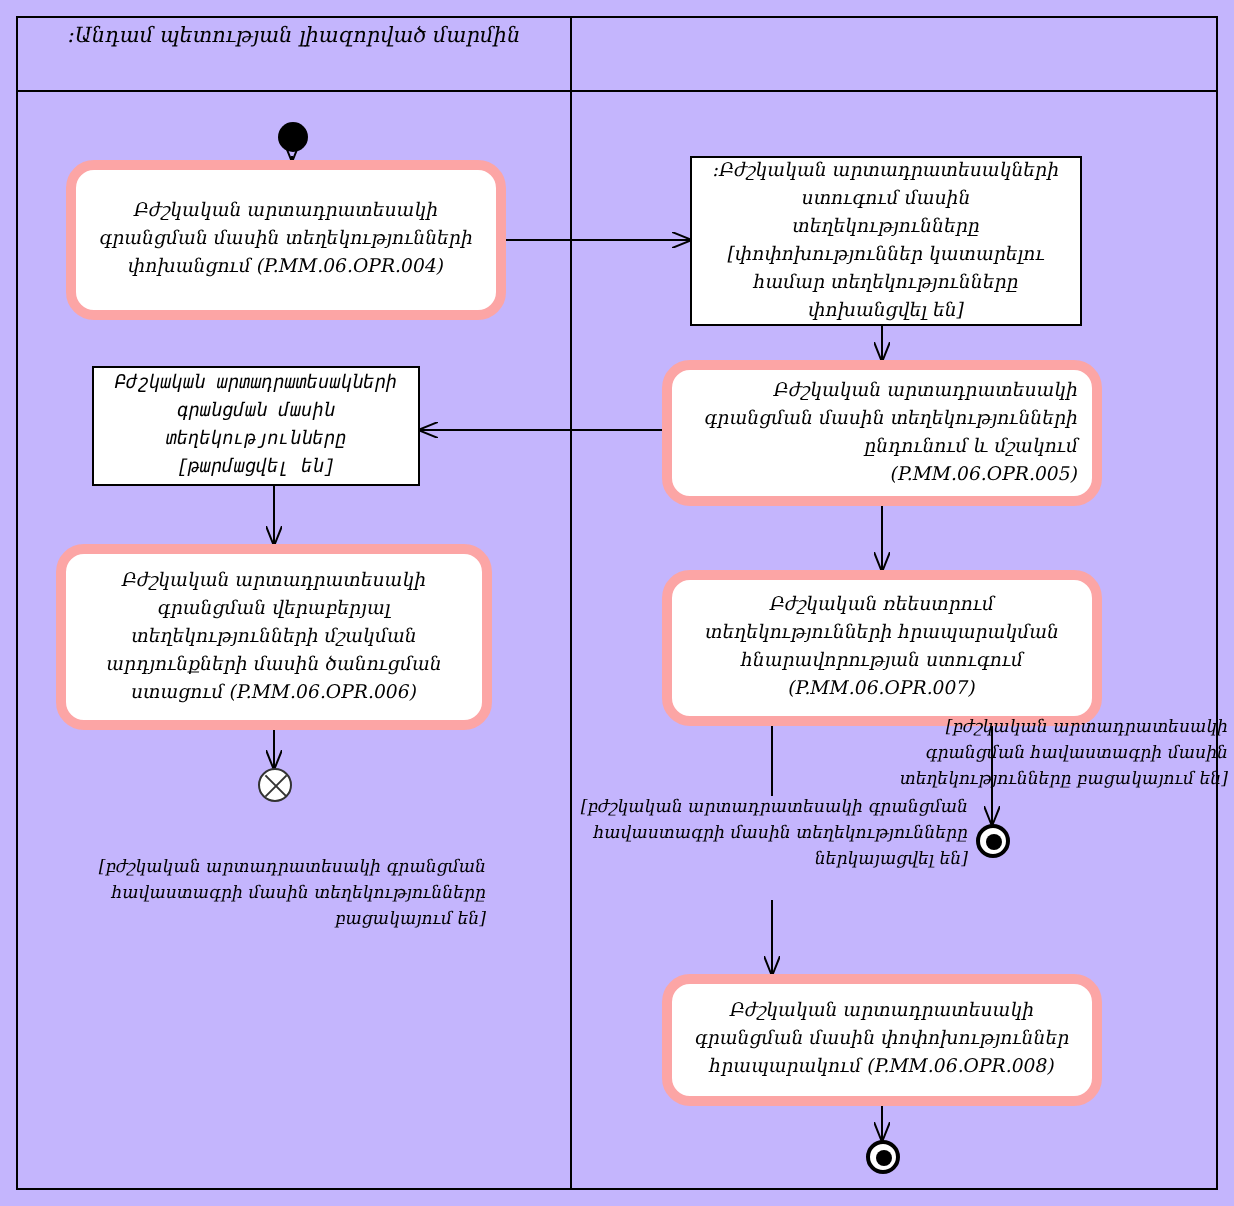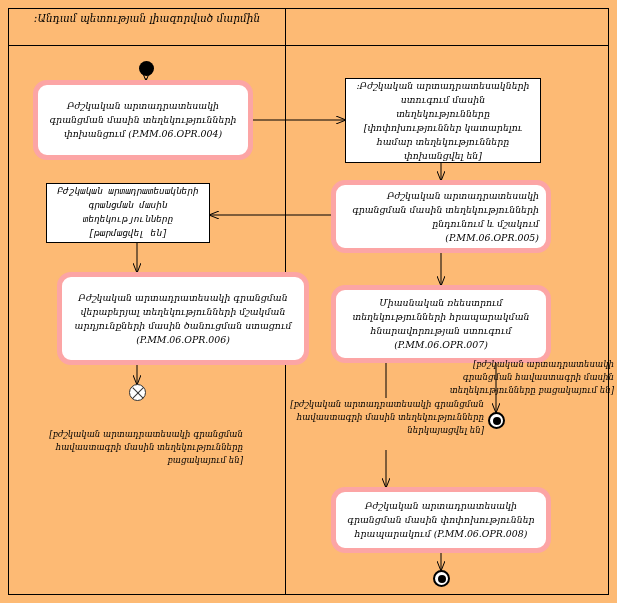--- a/index.html
+++ b/index.html
@@ -4,21 +4,21 @@
 <style>
   html, body {
     margin: 0;
     padding: 0;
     background: #ffffff;
   }
   #canvas {
     position: relative;
     width: 617px;
     height: 603px;
-    background: #fdba74;
+    background: #c4b5fd;
     font-family: "DejaVu Serif", "Liberation Serif", serif;
     overflow: hidden;
   }
 
   
   .lane-frame {
     position: absolute;
     left: 8px;
     top: 8px;
     width: 601px;
@@ -187,31 +187,31 @@
 
     <line x1="441" y1="553" x2="441" y2="570" marker-end="url(#arrow)"></line>
   </svg>
 
   <div class="initial-node" style="left:139px; top:61px;"></div>
 
   <div class="node activity" style="left:33px; top:80px; width:220px; height:80px;">Բժշկական արտադրատեսակի գրանցման մասին տեղեկությունների փոխանցում (P.MM.06.OPR.004)</div>
 
   <div class="node object-node" style="left:46px; top:183px; width:164px; height:60px;font-family:Liberation Mono, monospace;">Բժշկական արտադրատեսակների գրանցման մասին տեղեկությունները [թարմացվել են]</div>
 
-  <div class="node activity" style="left:28px; top:272px; width:252px; height:93px;margin-left:29px;">Բժշկական արտադրատեսակի գրանցման վերաբերյալ տեղեկությունների մշակման արդյունքների մասին ծանուցման ստացում (P.MM.06.OPR.006)</div>
+  <div class="node activity" style="left:28px; top:272px; width:218px; height:93px;">Բժշկական արտադրատեսակի գրանցման վերաբերյալ տեղեկությունների մշակման արդյունքների մասին ծանուցման ստացում (P.MM.06.OPR.006)</div>
 
   <div class="flow-final-node" style="left:129px; top:384px;"></div>
 
   <div class="guard-label" style="left:33px; top:428px; width:210px;">[բժշկական արտադրատեսակի գրանցման հավաստագրի մասին տեղեկությունները բացակայում են]</div>
 
   <div class="node object-node" style="left:345px; top:78px; width:196px; height:85px;">:Բժշկական արտադրատեսակների ստուգում մասին տեղեկությունները [փոփոխություններ կատարելու համար տեղեկությունները փոխանցվել են]</div>
 
   <div class="node activity" style="left:331px; top:180px; width:220px; height:73px;text-align:right;">Բժշկական արտադրատեսակի գրանցման մասին տեղեկությունների ընդունում և մշակում (P.MM.06.OPR.005)</div>
 
-  <div class="node activity" style="left:331px; top:285px; width:220px; height:78px;">Միասնական ռեեստրում տեղեկությունների հրապարակման հնարավորության ստուգում (P.MM.06.OPR.007)</div>
+  <div class="node activity" style="left:331px; top:285px; width:220px; height:78px;">Բժշկական ռեեստրում տեղեկությունների հրապարակման հնարավորության ստուգում (P.MM.06.OPR.007)</div>
 
   <div class="guard-label" style="left:288px; top:398px; width:196px;">[բժշկական արտադրատեսակի գրանցման հավաստագրի մասին տեղեկությունները ներկայացվել են]</div>
 
   <div class="guard-label" style="left:447px; top:358px; width:167px;">[բժշկական արտադրատեսակի գրանցման հավաստագրի մասին տեղեկությունները բացակայում են]</div>
 
   <div class="final-node" style="left:488px; top:412px;"></div>
 
   <div class="node activity" style="left:331px; top:487px; width:220px; height:66px;">Բժշկական արտադրատեսակի գրանցման մասին փոփոխություններ հրապարակում (P.MM.06.OPR.008)</div>
 
   <div class="final-node" style="left:433px; top:570px;"></div>

